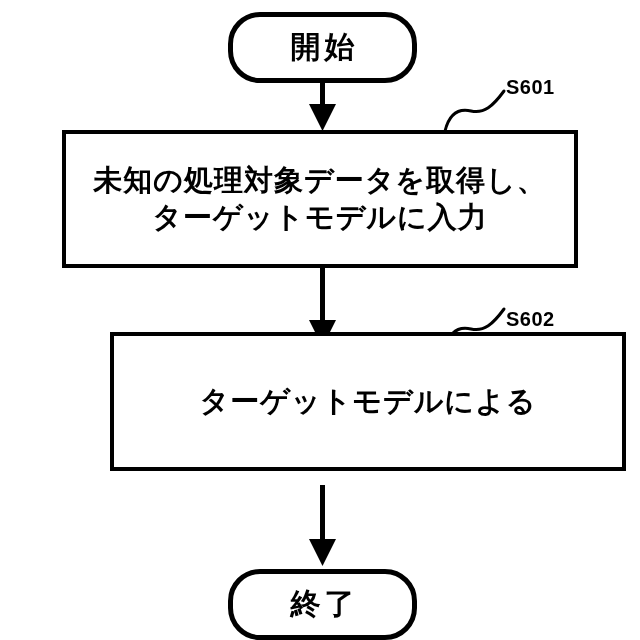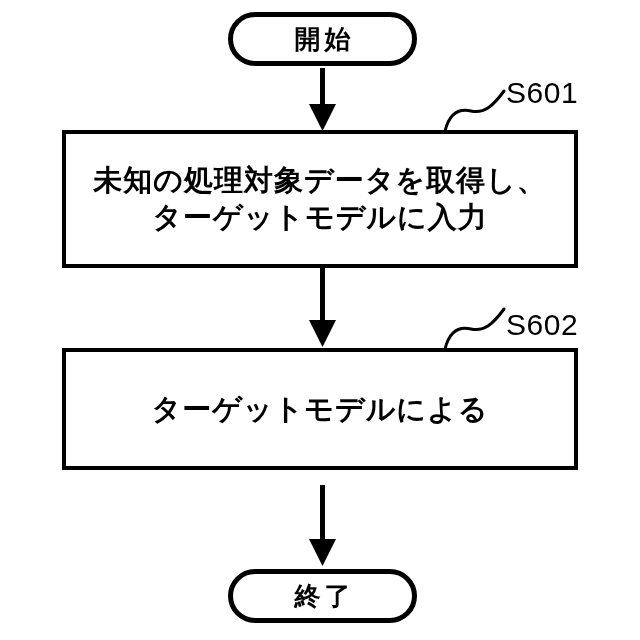--- a/index.html
+++ b/index.html
@@ -30,28 +30,28 @@
   }
   .connectors path.squiggle {
     fill: none;
     stroke: #000000;
     stroke-width: 3;
     stroke-linecap: round;
   }
   .terminator {
     position: absolute;
     left: 228px;
-    width: 189px; height: 54px;
+    width: 189px; height: 71px;
     border: 5px solid #000000;
     border-radius: 32px;
     background: #ffffff;
     display: flex;
     align-items: center;
     justify-content: center;
-    font-size: 26px;
+    font-size: 30px;
     font-weight: 600;
     letter-spacing: 4px;
     color: #000000;
     text-indent: 4px;
   }
   .terminator.start { top: 12px; }
   .terminator.end   { top: 569px; align-items: center; }
   .process {
     position: absolute;
     left: 62px;
@@ -63,26 +63,26 @@
     align-items: center;
     justify-content: center;
     font-size: 29px;
     font-weight: 600;
     line-height: 37px;
     letter-spacing: 1px;
     color: #000000;
     text-align: left;
   }
   .process.step1 { top: 130px; height: 138px; }
-  .process.step2 { top: 348px; height: 122px; }
+  .process.step2 { top: 332px; height: 139px; margin-left: 48px; }
   .step-id {
     position: absolute;
     left: 506px;
-    font-size: 30px;
-    font-weight: normal;
+    font-size: 20px;
+    font-weight: bold;
     color: #000000;
     letter-spacing: 0.5px;
   }
   .step-id.s601 { top: 76px; }
   .step-id.s602 { top: 308px; }
 </style>
 </head>
 <body>
 
 <div class="canvas">

